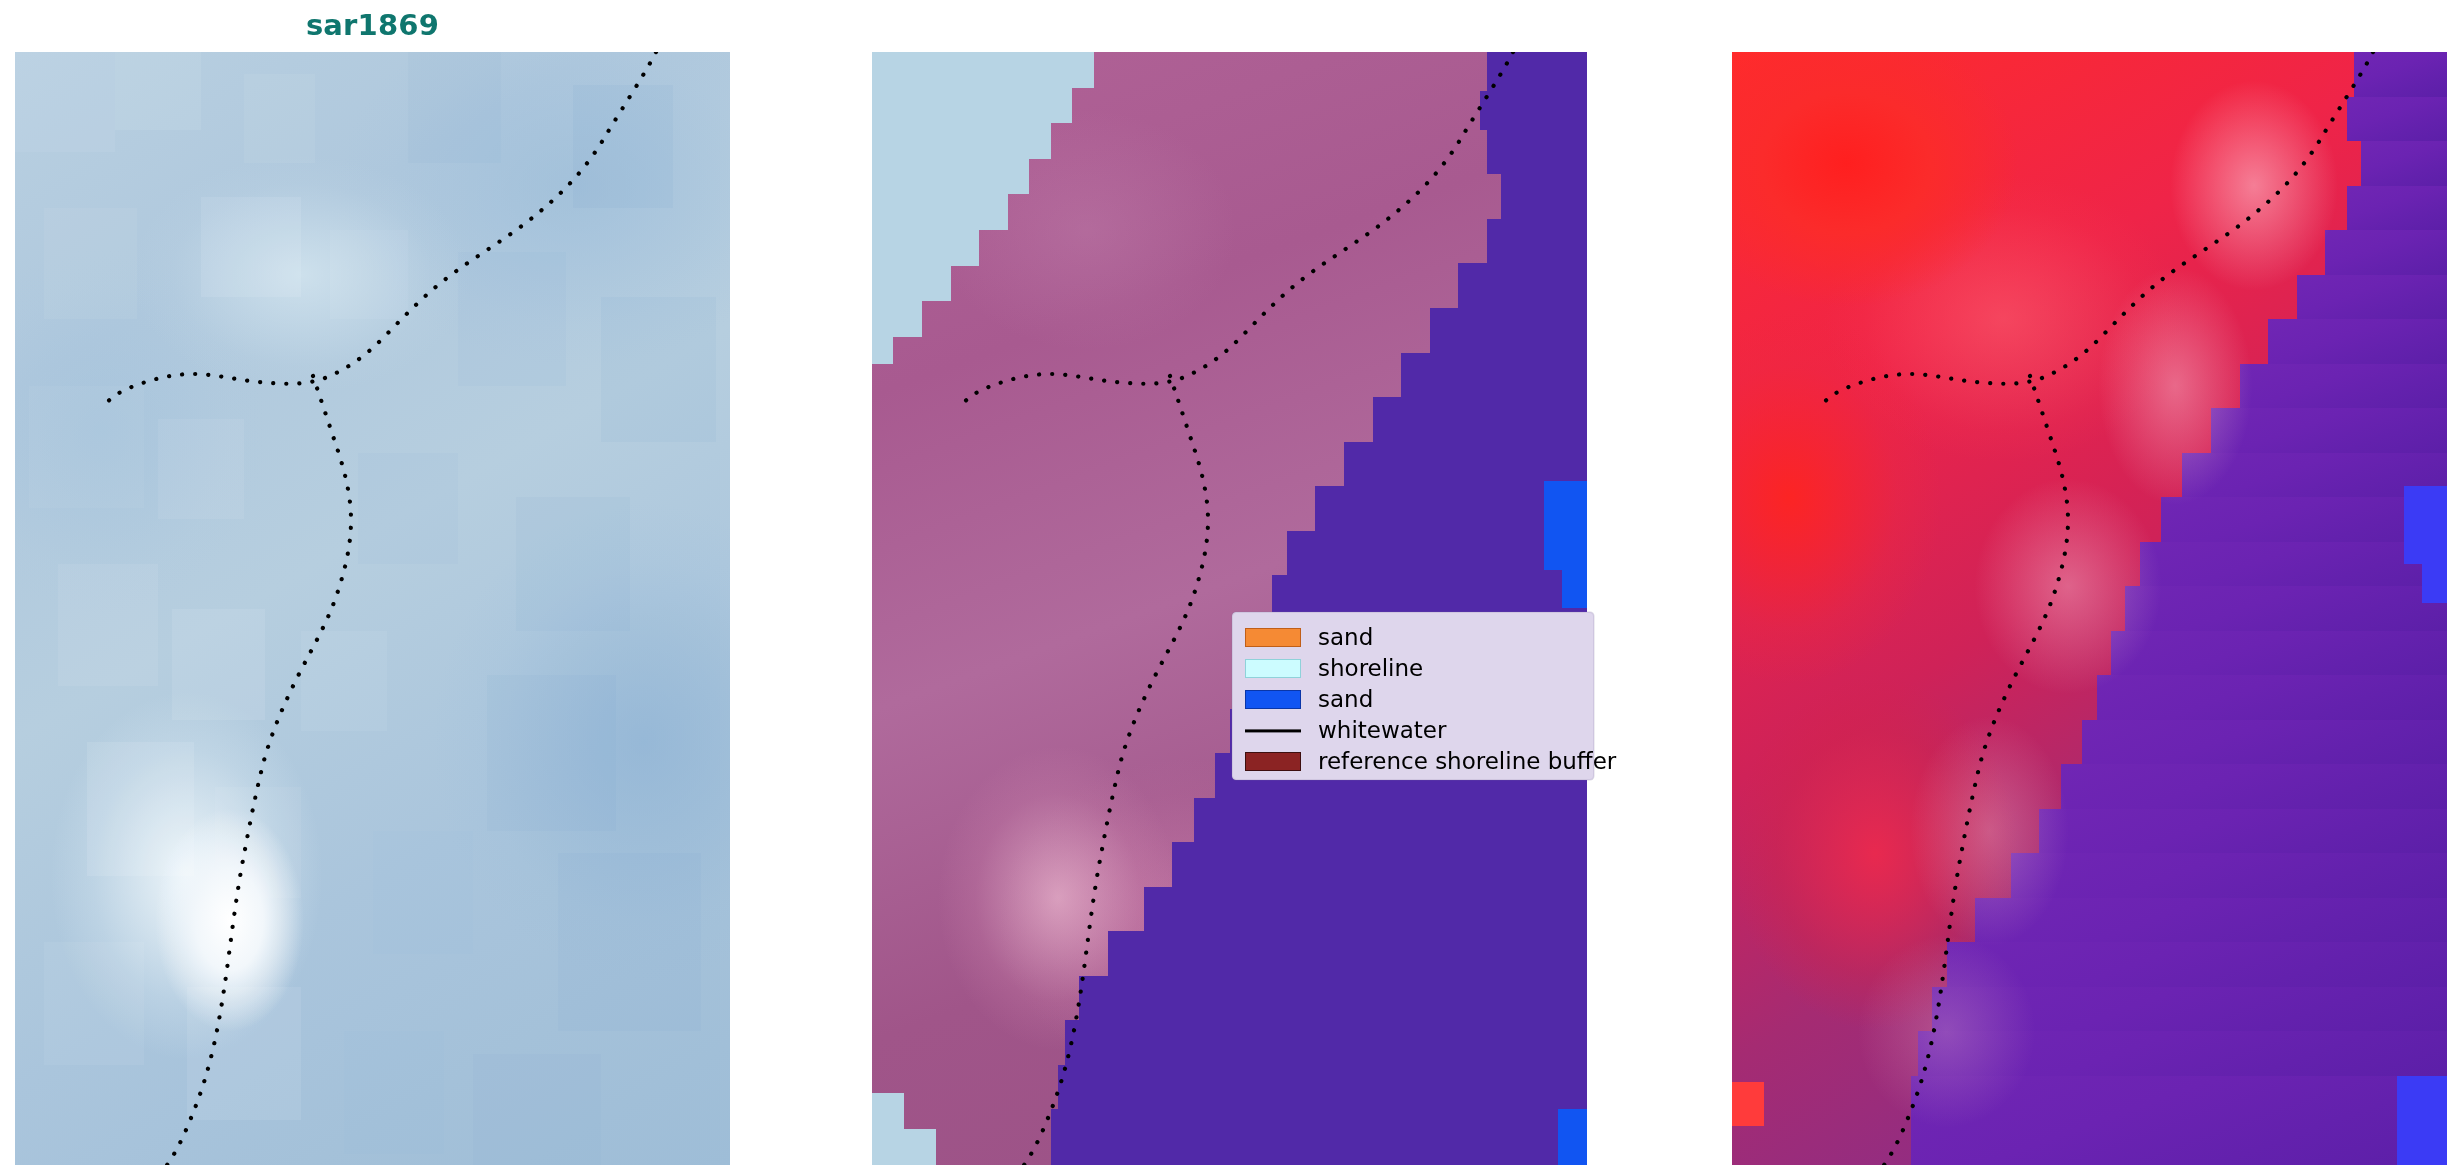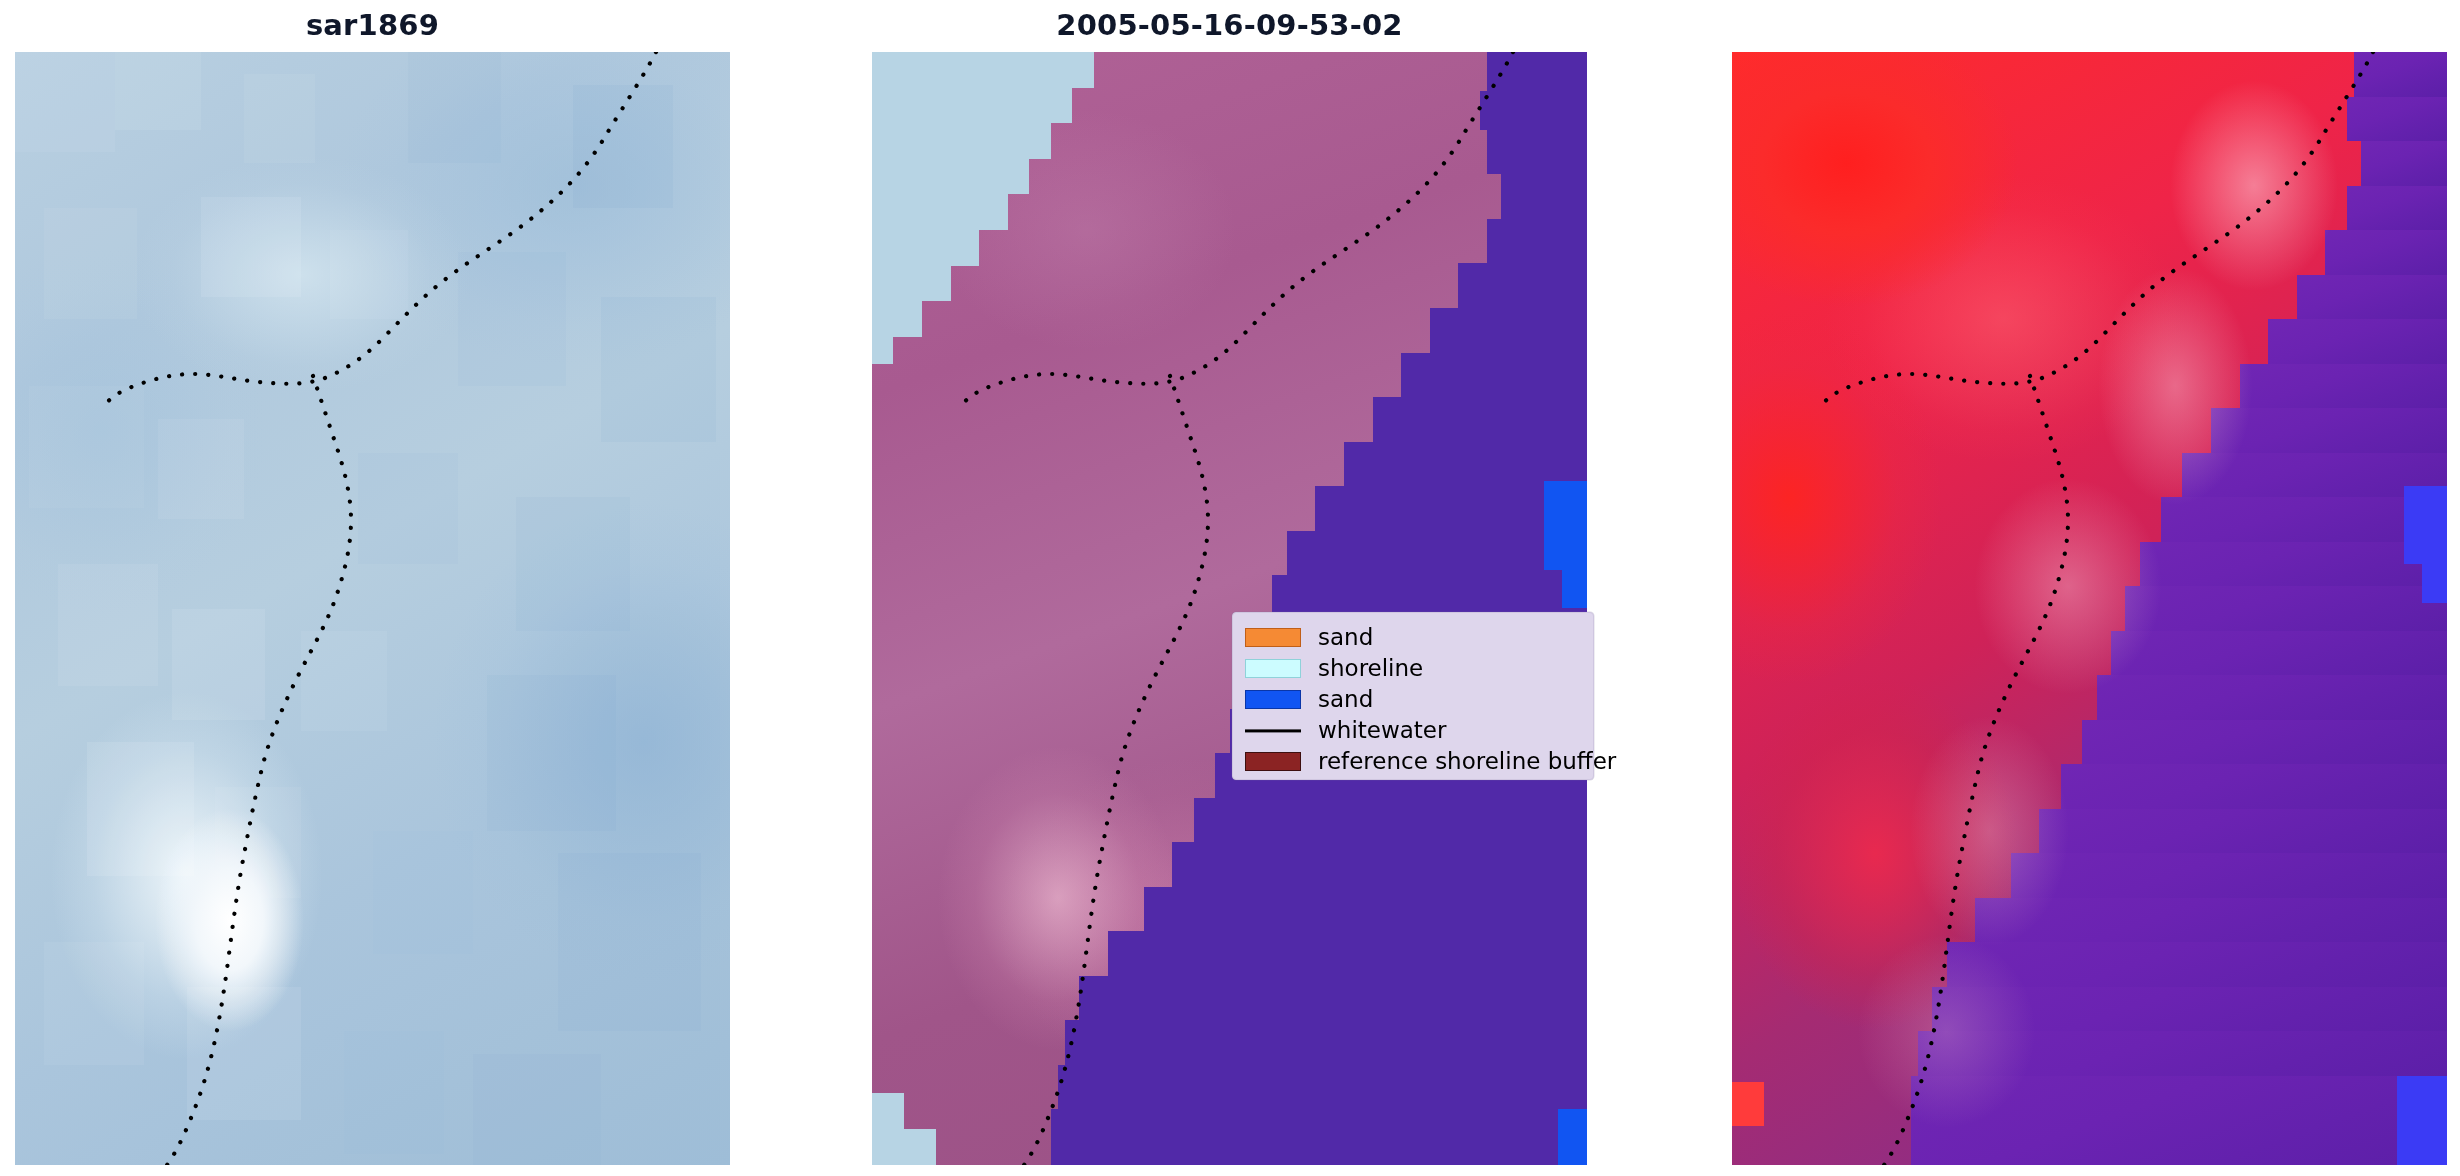--- a/index.html
+++ b/index.html
@@ -18,21 +18,21 @@
 
   .panel { position: absolute; overflow: hidden; }
   .panel-title {
     position: absolute;
     top: 8px;
     width: 100%;
     text-align: center;
     font-family: "DejaVu Sans", sans-serif;
     font-weight: bold;
     font-size: 29px;
-    color: #0f172a;
+    color: #0f766e;
     letter-spacing: 0.2px;
     white-space: nowrap;
   }
   .panel-img {
     position: absolute;
     left: 0; top: 0;
     width: 100%; height: 100%;
     overflow: hidden;
   }
 
@@ -241,21 +241,20 @@
       <div class="p2-blue" style="left:94%;top:38.5%;width:6%;height:8%"></div>
       <div class="p2-blue" style="left:96.5%;top:46.5%;width:3.5%;height:3.5%"></div>
       <div class="p2-blue" style="left:96%;top:95%;width:4%;height:5%"></div>
 
       <svg class="shoreline" viewBox="0 0 715 1113" preserveAspectRatio="none">
         <path d="M 641 0 C 630 22 606 58 588 88 C 566 124 540 148 512 170 C 486 190 458 206 432 226 C 408 244 388 266 366 288 C 348 306 330 318 310 326 C 288 334 266 332 244 330 C 222 328 200 322 178 322 C 156 322 134 328 114 336 C 104 340 96 346 88 354"></path>
         <path d="M 298 324 C 306 348 314 372 322 396 C 330 420 336 444 336 468 C 336 494 330 518 322 542 C 312 572 296 598 282 626 C 268 654 256 682 248 712 C 240 744 234 776 228 808 C 222 840 218 872 214 902 C 210 932 206 960 200 988 C 194 1016 186 1042 176 1066 C 168 1086 160 1102 152 1113"></path>
       </svg>
     </div>
   </div>
-  <div class="panel-title" style="left:872px; top:8px; width:715px;">2005-05-16-09-53-02</div>
 
   <div class="panel" style="left:1732px; top:52px; width:715px; height:1113px;">
     <div class="panel-img">
       <div class="p3-base"></div>
 
       <div class="p3-purple" style="left:87%;top:0%;width:13%;height:4%"></div>
       <div class="p3-purple" style="left:86%;top:4%;width:14%;height:4%"></div>
       <div class="p3-purple" style="left:88%;top:8%;width:12%;height:4%"></div>
       <div class="p3-purple" style="left:86%;top:12%;width:14%;height:4%"></div>
       <div class="p3-purple" style="left:83%;top:16%;width:17%;height:4%"></div>

